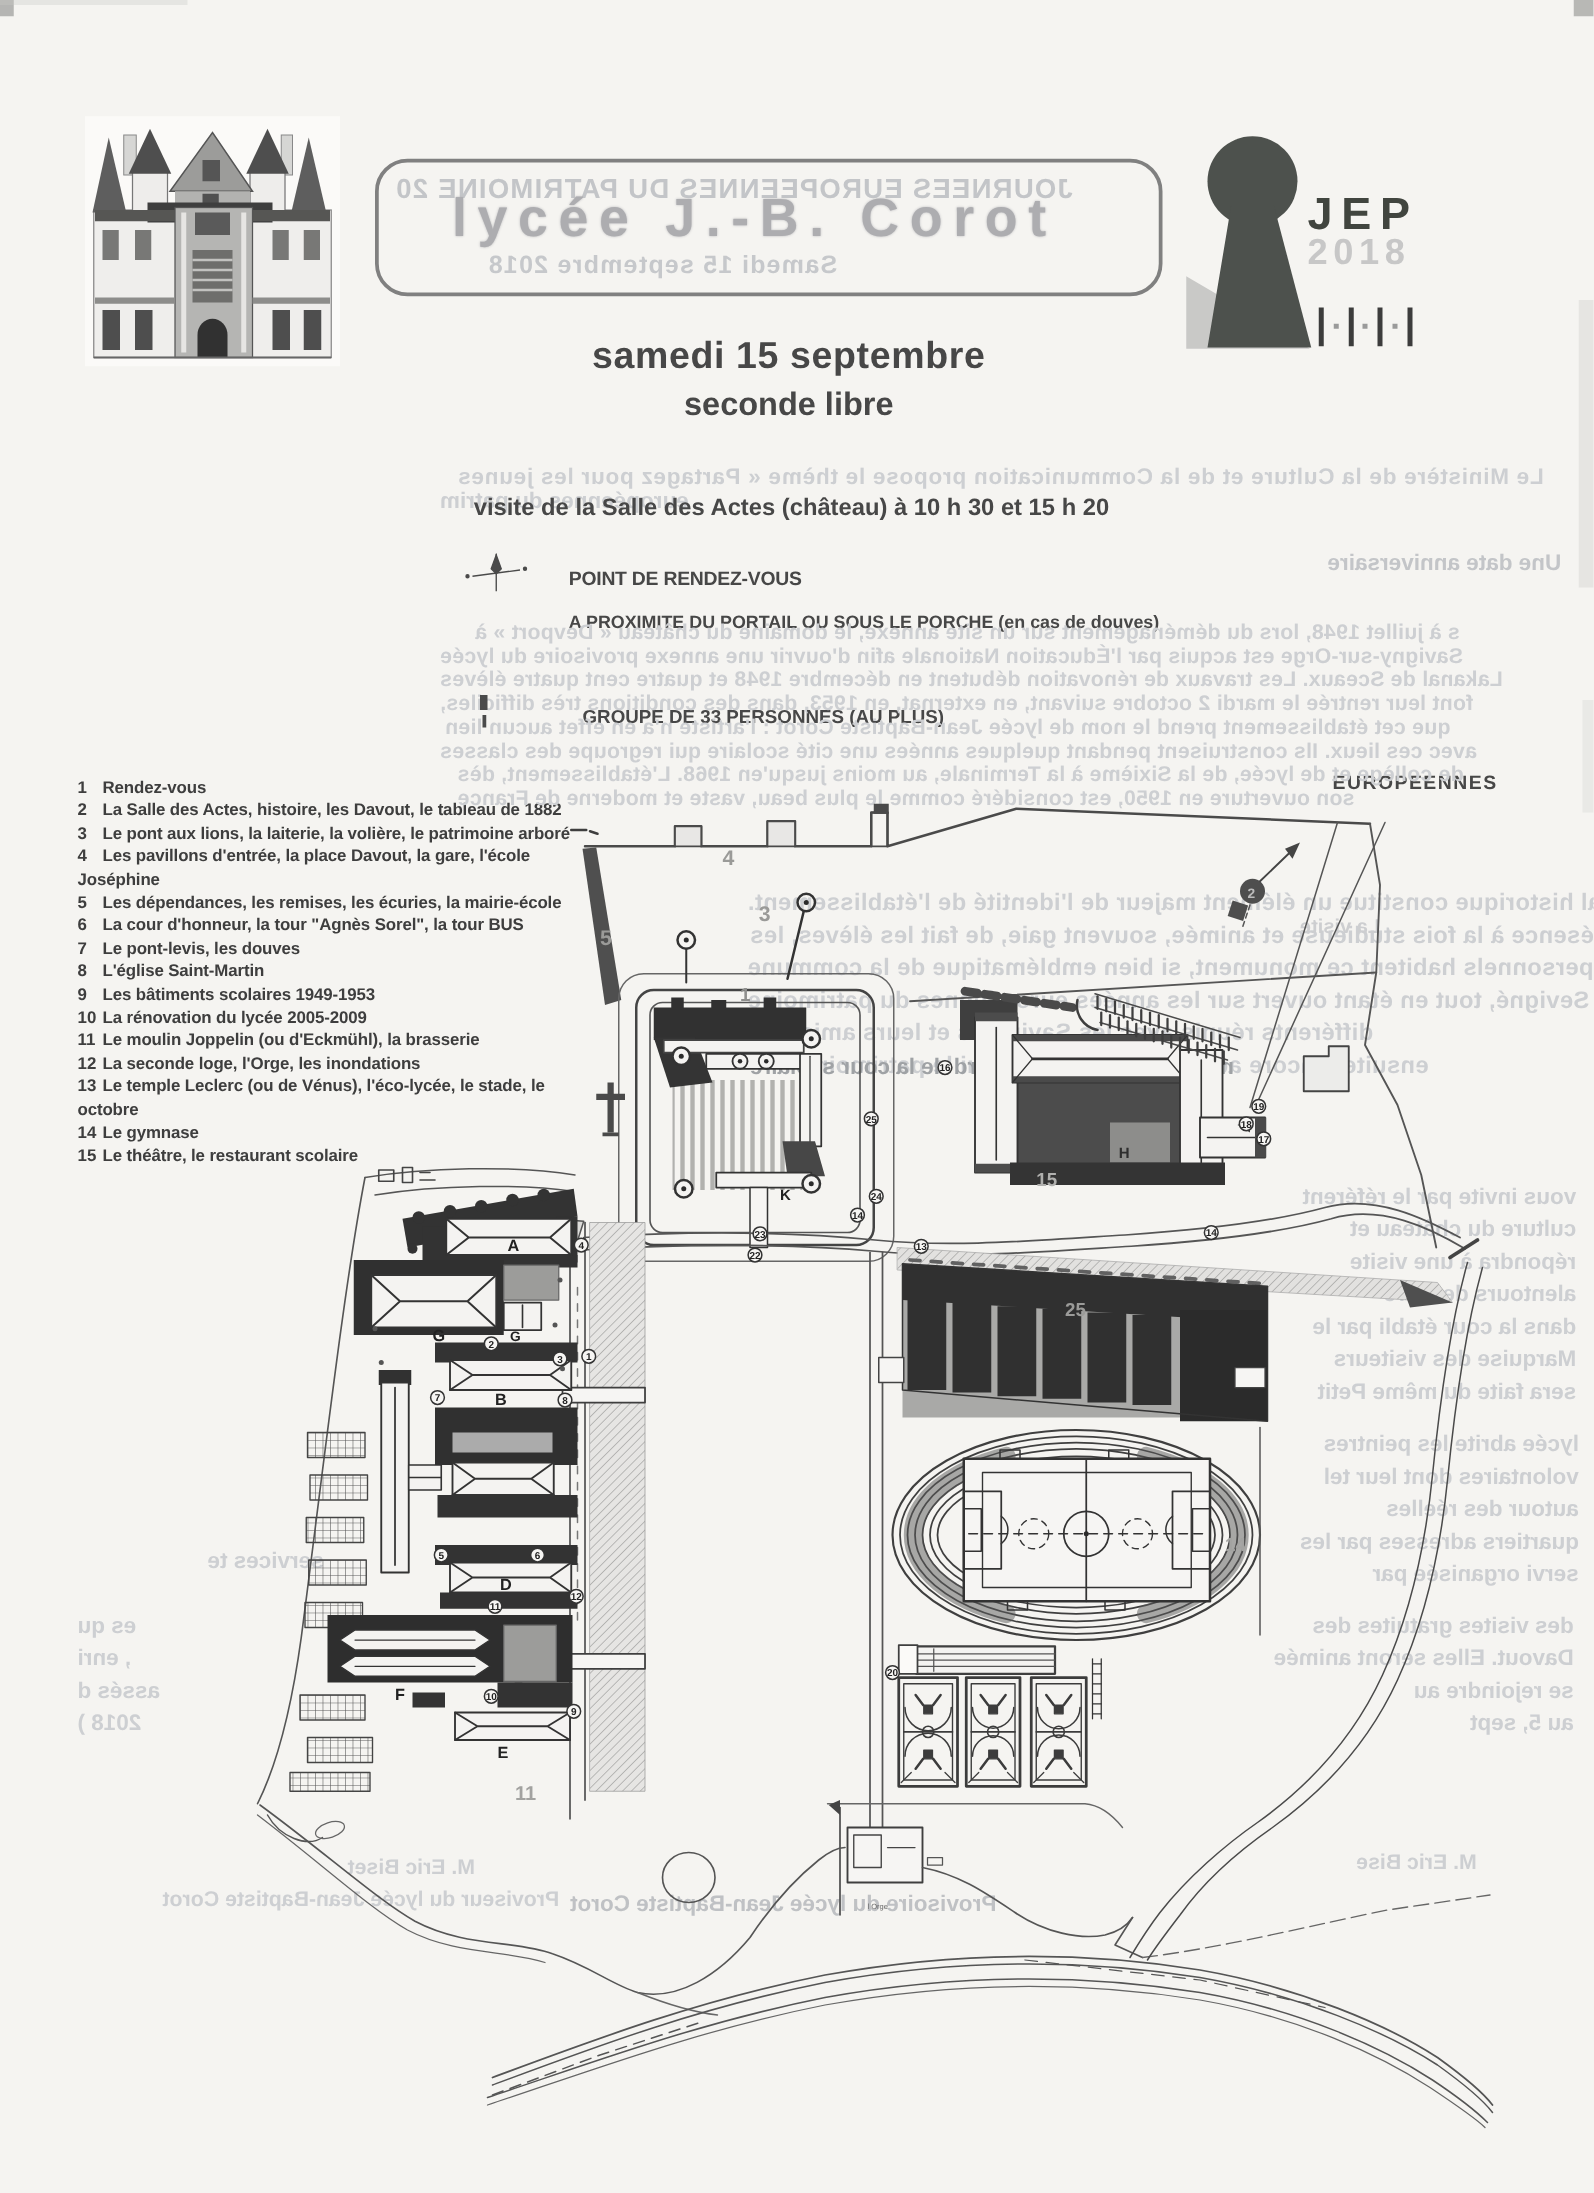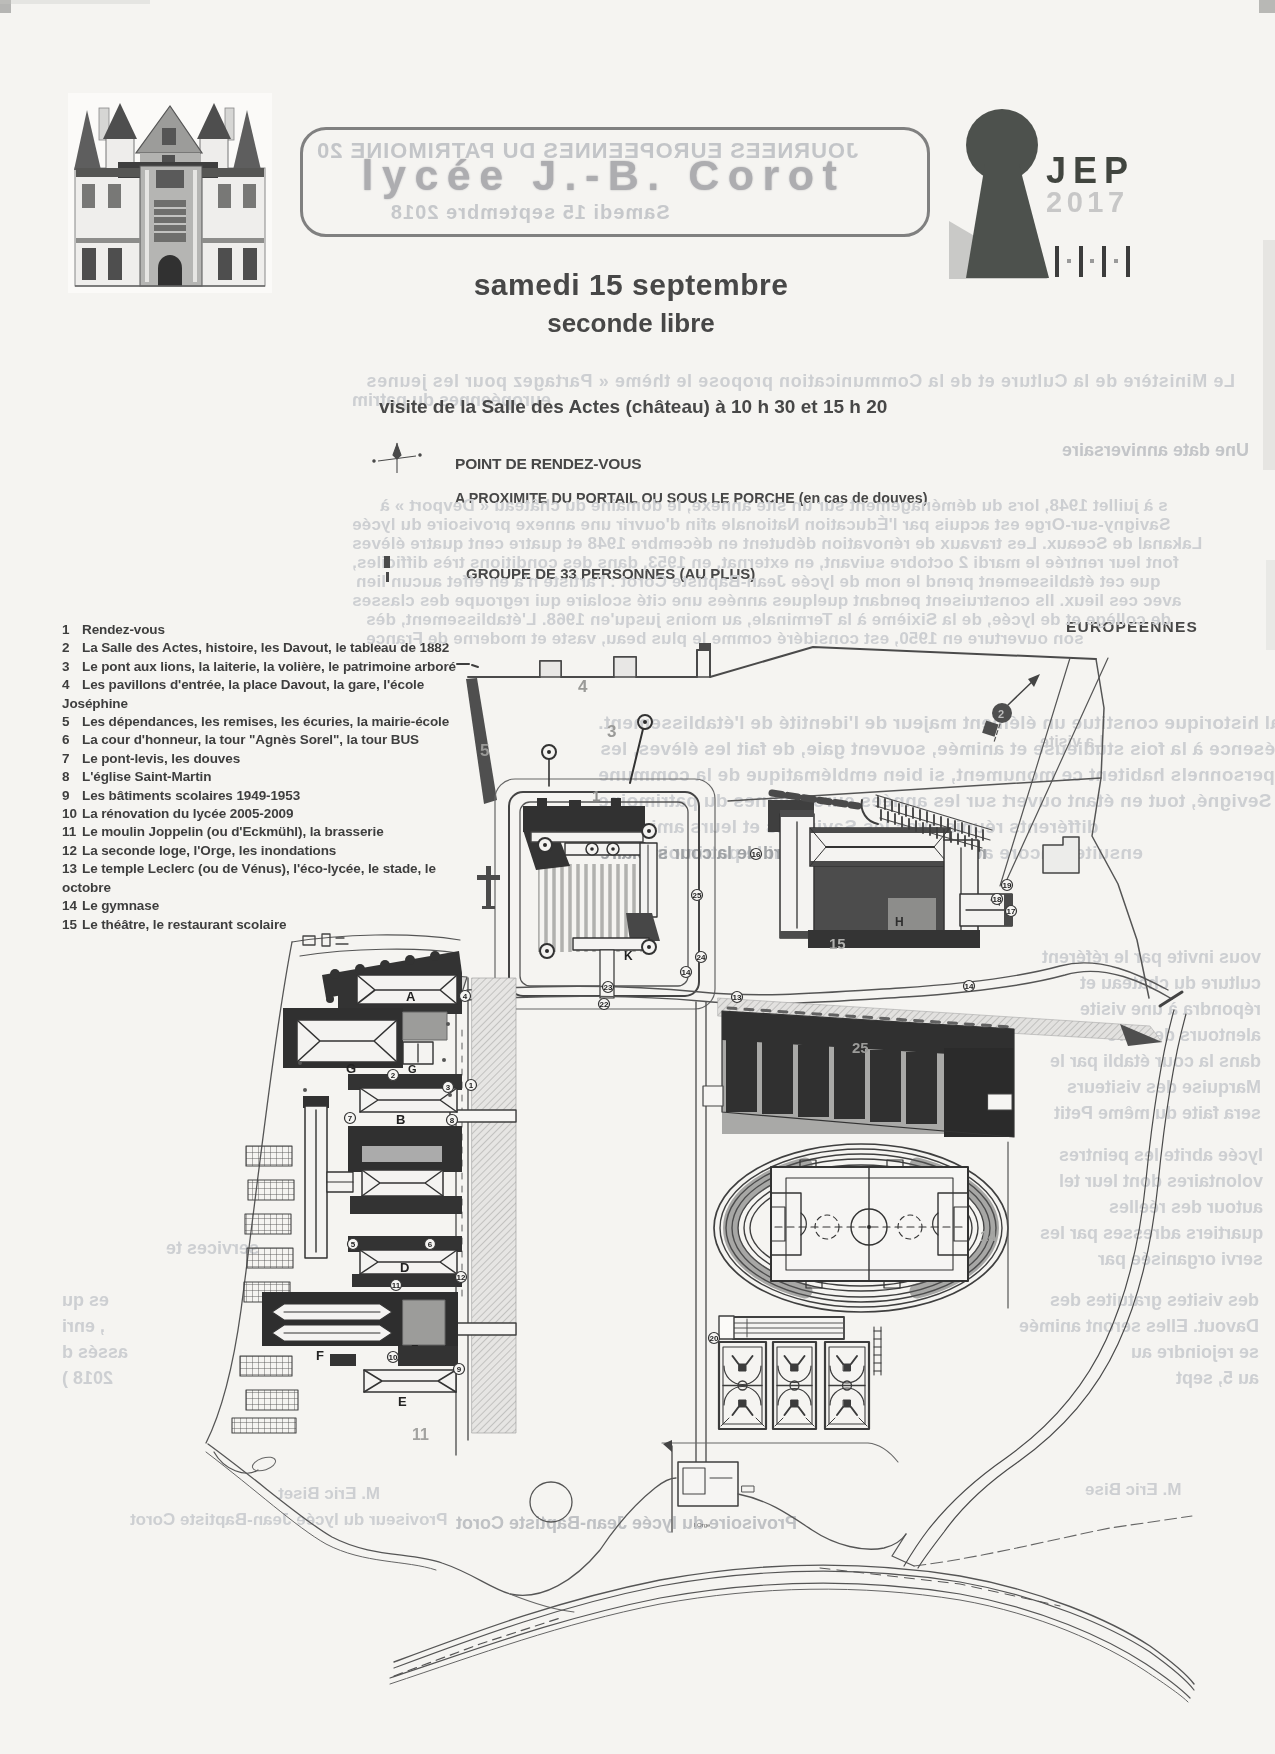--- a/index.html
+++ b/index.html
@@ -14,21 +14,21 @@
 <div style="position:absolute;left:300px;top:127px;width:624px;height:104px;border:3px solid #808080;border-radius:26px"></div>
 
 <div class="b" style="left:316px;top:138px;font-size:22px;letter-spacing:1px;color:#c3c5c8">JOURNEES EUROPEENNES DU PATRIMOINE 20</div>
 
 <div style="position:absolute;left:331px;top:151px;width:545px;text-align:center;font-size:43px;font-weight:bold;letter-spacing:8.5px;color:#adadb0;white-space:nowrap;text-shadow:0 0 2px #b5b5b8">lycée J.-B. Corot</div>
 
 <div class="b" style="left:390px;top:201px;font-size:20px;letter-spacing:1px;color:#c6c8cb">Samedi 15 septembre 2018</div>
 
 <div class="t" style="left:1046px;top:150px;font-size:36px;letter-spacing:7px;color:#41453f">JEP</div>
 
-<div style="position:absolute;left:1046px;top:186px;font-size:29px;letter-spacing:4.5px;color:#c7c7c7;font-weight:bold">2017</div>
+<div style="position:absolute;left:1046px;top:186px;font-size:29px;letter-spacing:4.5px;color:#c7c7c7;font-weight:bold">2018</div>
 
 <div class="t" style="left:0;top:268px;width:1262px;text-align:center;font-size:30px;letter-spacing:.5px">samedi 15 septembre</div>
 
 <div class="t" style="left:0;top:308px;width:1262px;text-align:center;font-size:26px">seconde libre</div>
 
 <div class="t" style="left:379px;top:396px;font-size:19px">visite de la Salle des Actes (château) à 10 h 30 et 15 h 20</div>
 
 <div class="t" style="left:455px;top:455px;font-size:15.5px;letter-spacing:-0.2px">POINT DE RENDEZ-VOUS</div>
 
 <div class="t" style="left:455px;top:490px;font-size:14.3px;letter-spacing:0">A PROXIMITE DU PORTAIL OU SOUS LE PORCHE (en cas de douves)</div>

